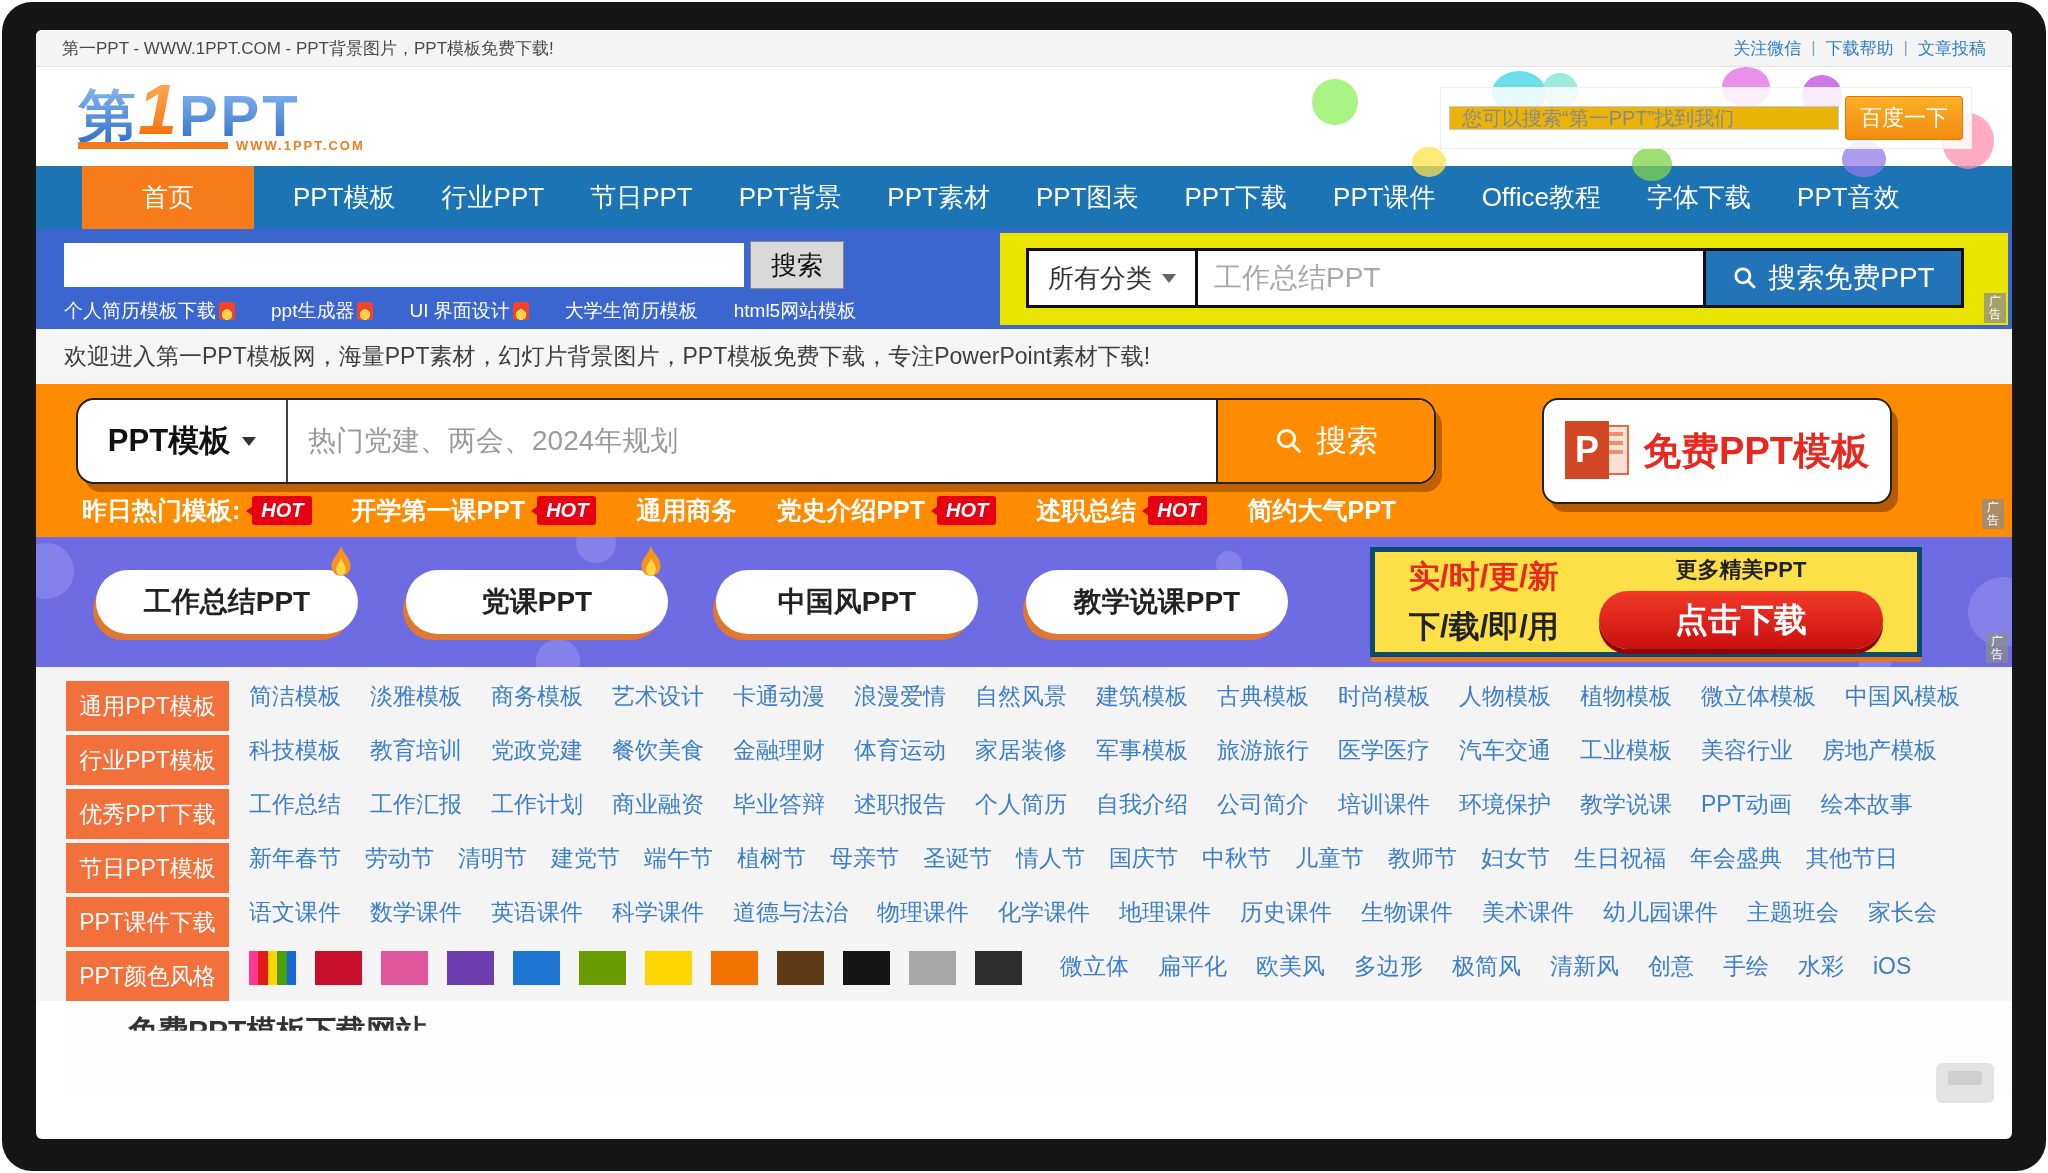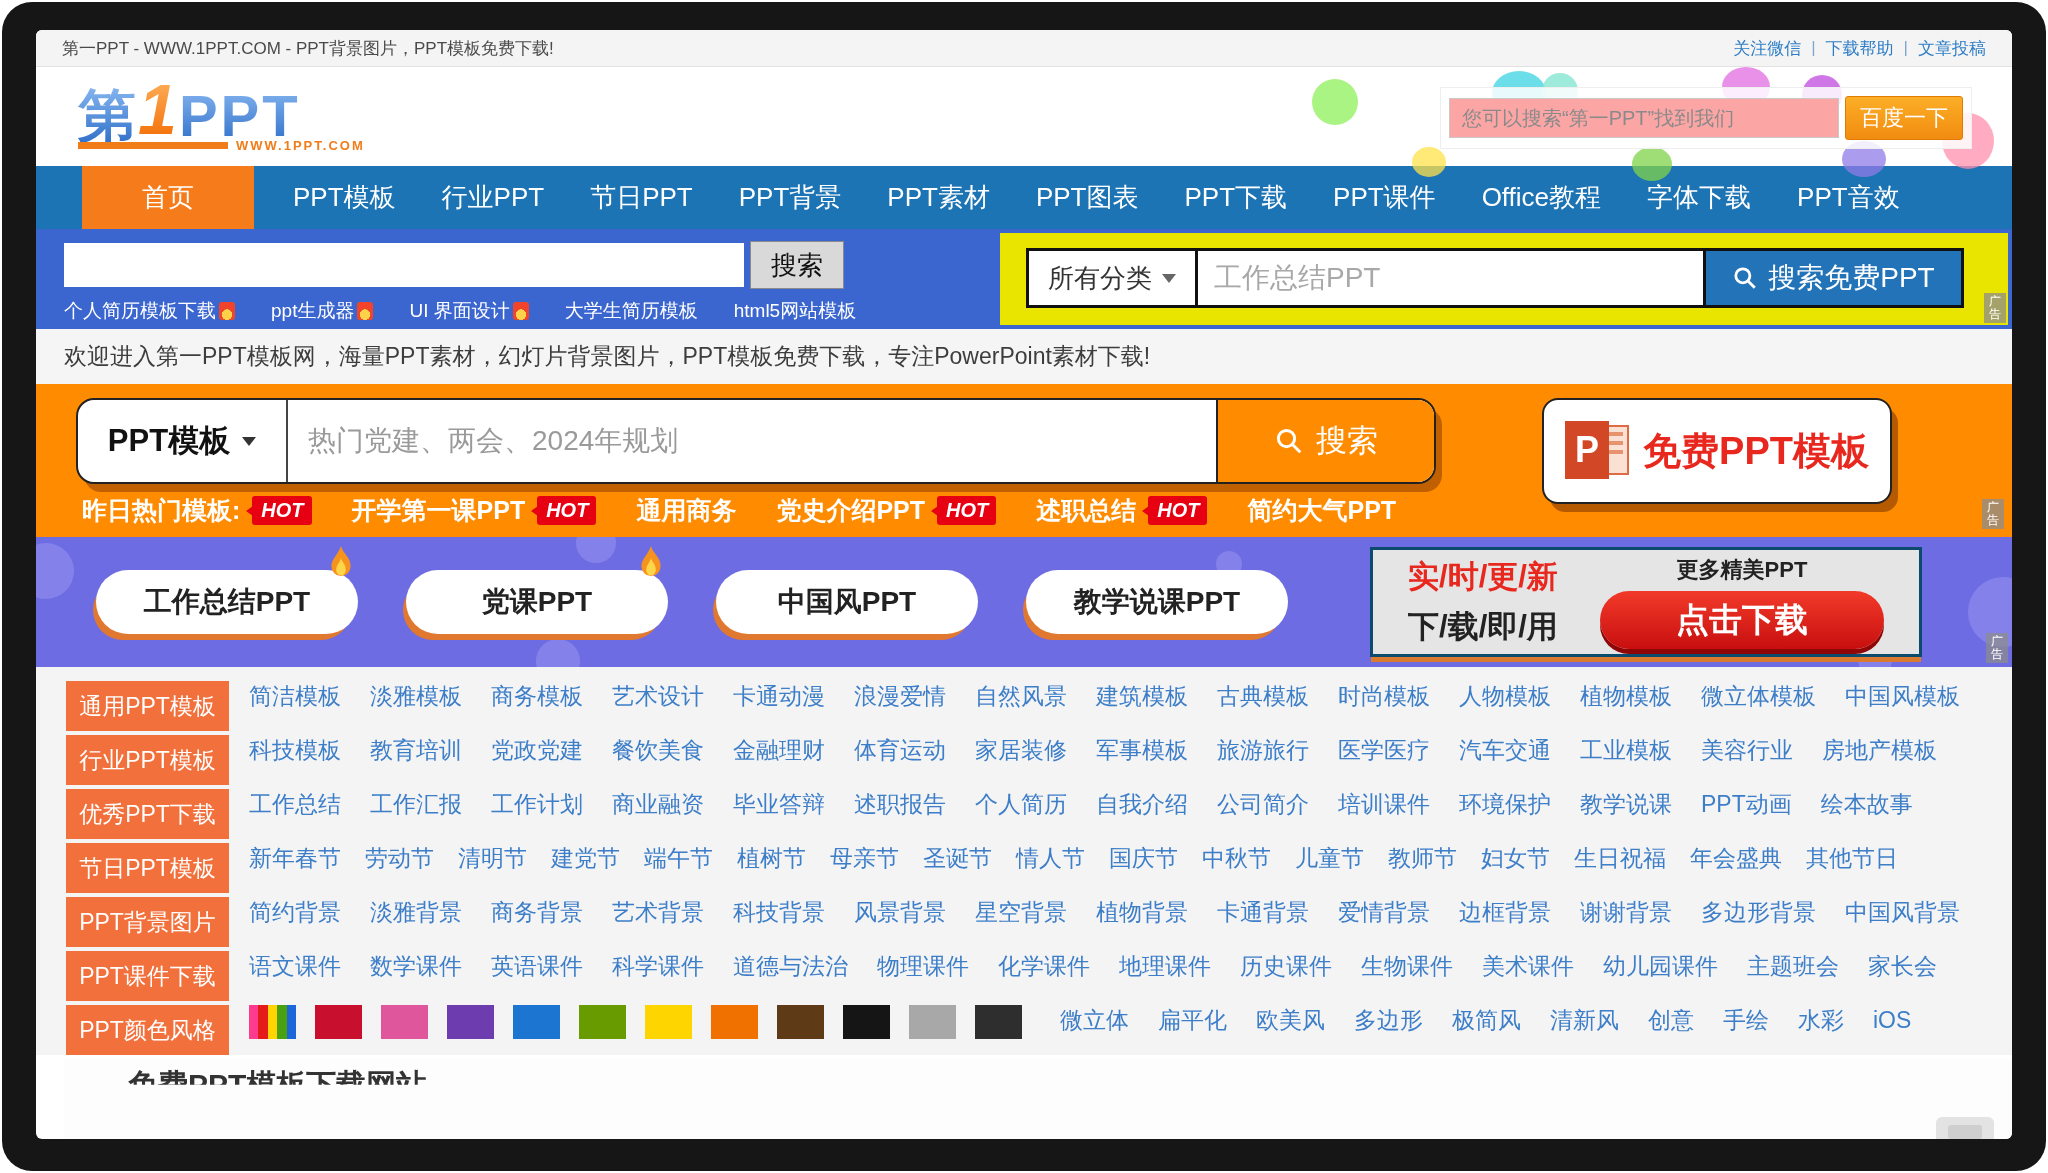--- a/index.html
+++ b/index.html
@@ -21,21 +21,21 @@
   .logo-ch { font-size:58px; font-weight:800; background:linear-gradient(#85b5f0,#2f6fc8); -webkit-background-clip:text; background-clip:text; color:transparent; }
   .logo-one { font-size:70px; font-weight:800; font-style:italic; background:linear-gradient(#ffb25e,#f26a00); -webkit-background-clip:text; background-clip:text; color:transparent; margin:0 2px; }
   .logo-ppt { font-size:58px; font-weight:800; letter-spacing:3px; background:linear-gradient(#85b5f0,#2f6fc8); -webkit-background-clip:text; background-clip:text; color:transparent; }
   .logo-bottom { display:flex; align-items:center; margin-top:-6px; }
   .logo-bar { width:150px; height:7px; background:#f07d1a; margin-right:8px; }
   .logo-domain { font-size:13px; font-weight:700; color:#f07d1a; letter-spacing:2px; }
 
   .baidu-wrap { position:absolute; right:40px; top:16px; width:600px; height:70px; }
   .bubble { position:absolute; border-radius:50%; opacity:.75; }
   .baidu-box { position:absolute; right:0; top:4px; display:flex; align-items:center; background:rgba(255,255,255,.85); padding:8px; border:1px solid #eee; }
-  .baidu-input { width:390px; height:40px; border:1px solid #c9c9c9; background:#fca5a5; font-size:20px; padding:0 12px; color:#333; outline:none; }
+  .baidu-input { width:390px; height:24px; border:1px solid #c9c9c9; background:#eab308; font-size:20px; padding:0 12px; color:#333; outline:none; }
   .baidu-input::placeholder { color:#8a8a8a; }
   .baidu-btn { width:118px; height:44px; margin-left:6px; border:1px solid #e07b00; background:linear-gradient(#fcae27,#f18c10); color:#fff; font-size:22px; border-radius:3px; cursor:pointer; font-family:inherit; }
 
   
   .nav { height:63px; background:#1d74b4; display:flex; align-items:stretch; padding-left:46px; }
   .nav-item { display:flex; align-items:center; padding:0 23px; color:#fff; font-size:26px; cursor:pointer; }
   .nav-item.active { background:#f67c1b; padding:16px 60px; margin-right:16px; }
 
   
   .band { height:100px; background:#3b66cf; display:flex; }
@@ -77,21 +77,21 @@
   .hot-lab { display:flex; align-items:center; gap:12px; }
   .hot-item { display:flex; align-items:center; gap:12px; cursor:pointer; }
   .hot-badge { position:relative; background:#e60012; color:#fff; font-size:20px; font-weight:800; font-style:italic; padding:3px 8px 3px 9px; border-radius:3px; }
   .hot-badge::before { content:""; position:absolute; left:-6px; top:50%; transform:translateY(-50%); border-top:5px solid transparent; border-bottom:5px solid transparent; border-right:7px solid #e60012; }
 
   
   .purple { height:130px; background:#6e6ce2; position:relative; display:flex; align-items:center; padding-left:60px; gap:48px; overflow:hidden; }
   .pcirc { position:absolute; background:#8a88ec; border-radius:50%; opacity:.8; }
   .pill { position:relative; width:262px; height:64px; background:#fff; border-radius:34px; display:flex; align-items:center; justify-content:center; font-size:28px; font-weight:700; color:#222; box-shadow:-5px 8px 0 -2px #e0792f; cursor:pointer; z-index:1; }
   .pill .flame { position:absolute; top:-24px; right:2px; width:30px; height:36px; }
-  .ad-box { position:absolute; left:1334px; top:10px; width:552px; height:110px; background:#e5e5e5; border:3px solid #0c4a6e; display:flex; align-items:center; justify-content:space-around; padding:0 14px; box-shadow:0 6px 0 -1px #d97a2e; z-index:1; }
+  .ad-box { position:absolute; left:1334px; top:10px; width:552px; height:110px; background:#fde047; border:5px solid #0c4a6e; display:flex; align-items:center; justify-content:space-around; padding:0 14px; box-shadow:0 6px 0 -1px #d97a2e; z-index:1; }
   .ad-left { text-align:center; }
   .ad-l1 { color:#e8281e; font-weight:800; font-size:31px; }
   .ad-l2 { color:#222; font-weight:800; font-size:31px; margin-top:8px; }
   .ad-right { text-align:center; }
   .ad-more { color:#222; font-size:22px; font-weight:700; }
   .ad-btn { margin-top:6px; width:284px; height:58px; border:none; border-radius:30px; background:linear-gradient(#f23a2a,#c80f0f); box-shadow:0 5px 0 #8f0606; color:#fff; font-size:33px; font-weight:800; cursor:pointer; font-family:inherit; }
 
   
   .cats { background:#f4f4f4; padding:14px 0 0 30px; }
   .cat-row { display:flex; align-items:flex-start; height:50px; margin-bottom:4px; }
@@ -395,39 +395,20 @@
           <a class="cat-link">中秋节</a>
           <a class="cat-link">儿童节</a>
           <a class="cat-link">教师节</a>
           <a class="cat-link">妇女节</a>
           <a class="cat-link">生日祝福</a>
           <a class="cat-link">年会盛典</a>
           <a class="cat-link">其他节日</a>
         </div>
     </div>
     <div class="cat-row">
-      <div class="cat-label">PPT背景图片</div>
-      <div class="cat-links">
-          <a class="cat-link">简约背景</a>
-          <a class="cat-link">淡雅背景</a>
-          <a class="cat-link">商务背景</a>
-          <a class="cat-link">艺术背景</a>
-          <a class="cat-link">科技背景</a>
-          <a class="cat-link">风景背景</a>
-          <a class="cat-link">星空背景</a>
-          <a class="cat-link">植物背景</a>
-          <a class="cat-link">卡通背景</a>
-          <a class="cat-link">爱情背景</a>
-          <a class="cat-link">边框背景</a>
-          <a class="cat-link">谢谢背景</a>
-          <a class="cat-link">多边形背景</a>
-          <a class="cat-link">中国风背景</a>
-        </div>
-    </div>
-    <div class="cat-row">
       <div class="cat-label">PPT课件下载</div>
       <div class="cat-links">
           <a class="cat-link">语文课件</a>
           <a class="cat-link">数学课件</a>
           <a class="cat-link">英语课件</a>
           <a class="cat-link">科学课件</a>
           <a class="cat-link">道德与法治</a>
           <a class="cat-link">物理课件</a>
           <a class="cat-link">化学课件</a>
           <a class="cat-link">地理课件</a>

